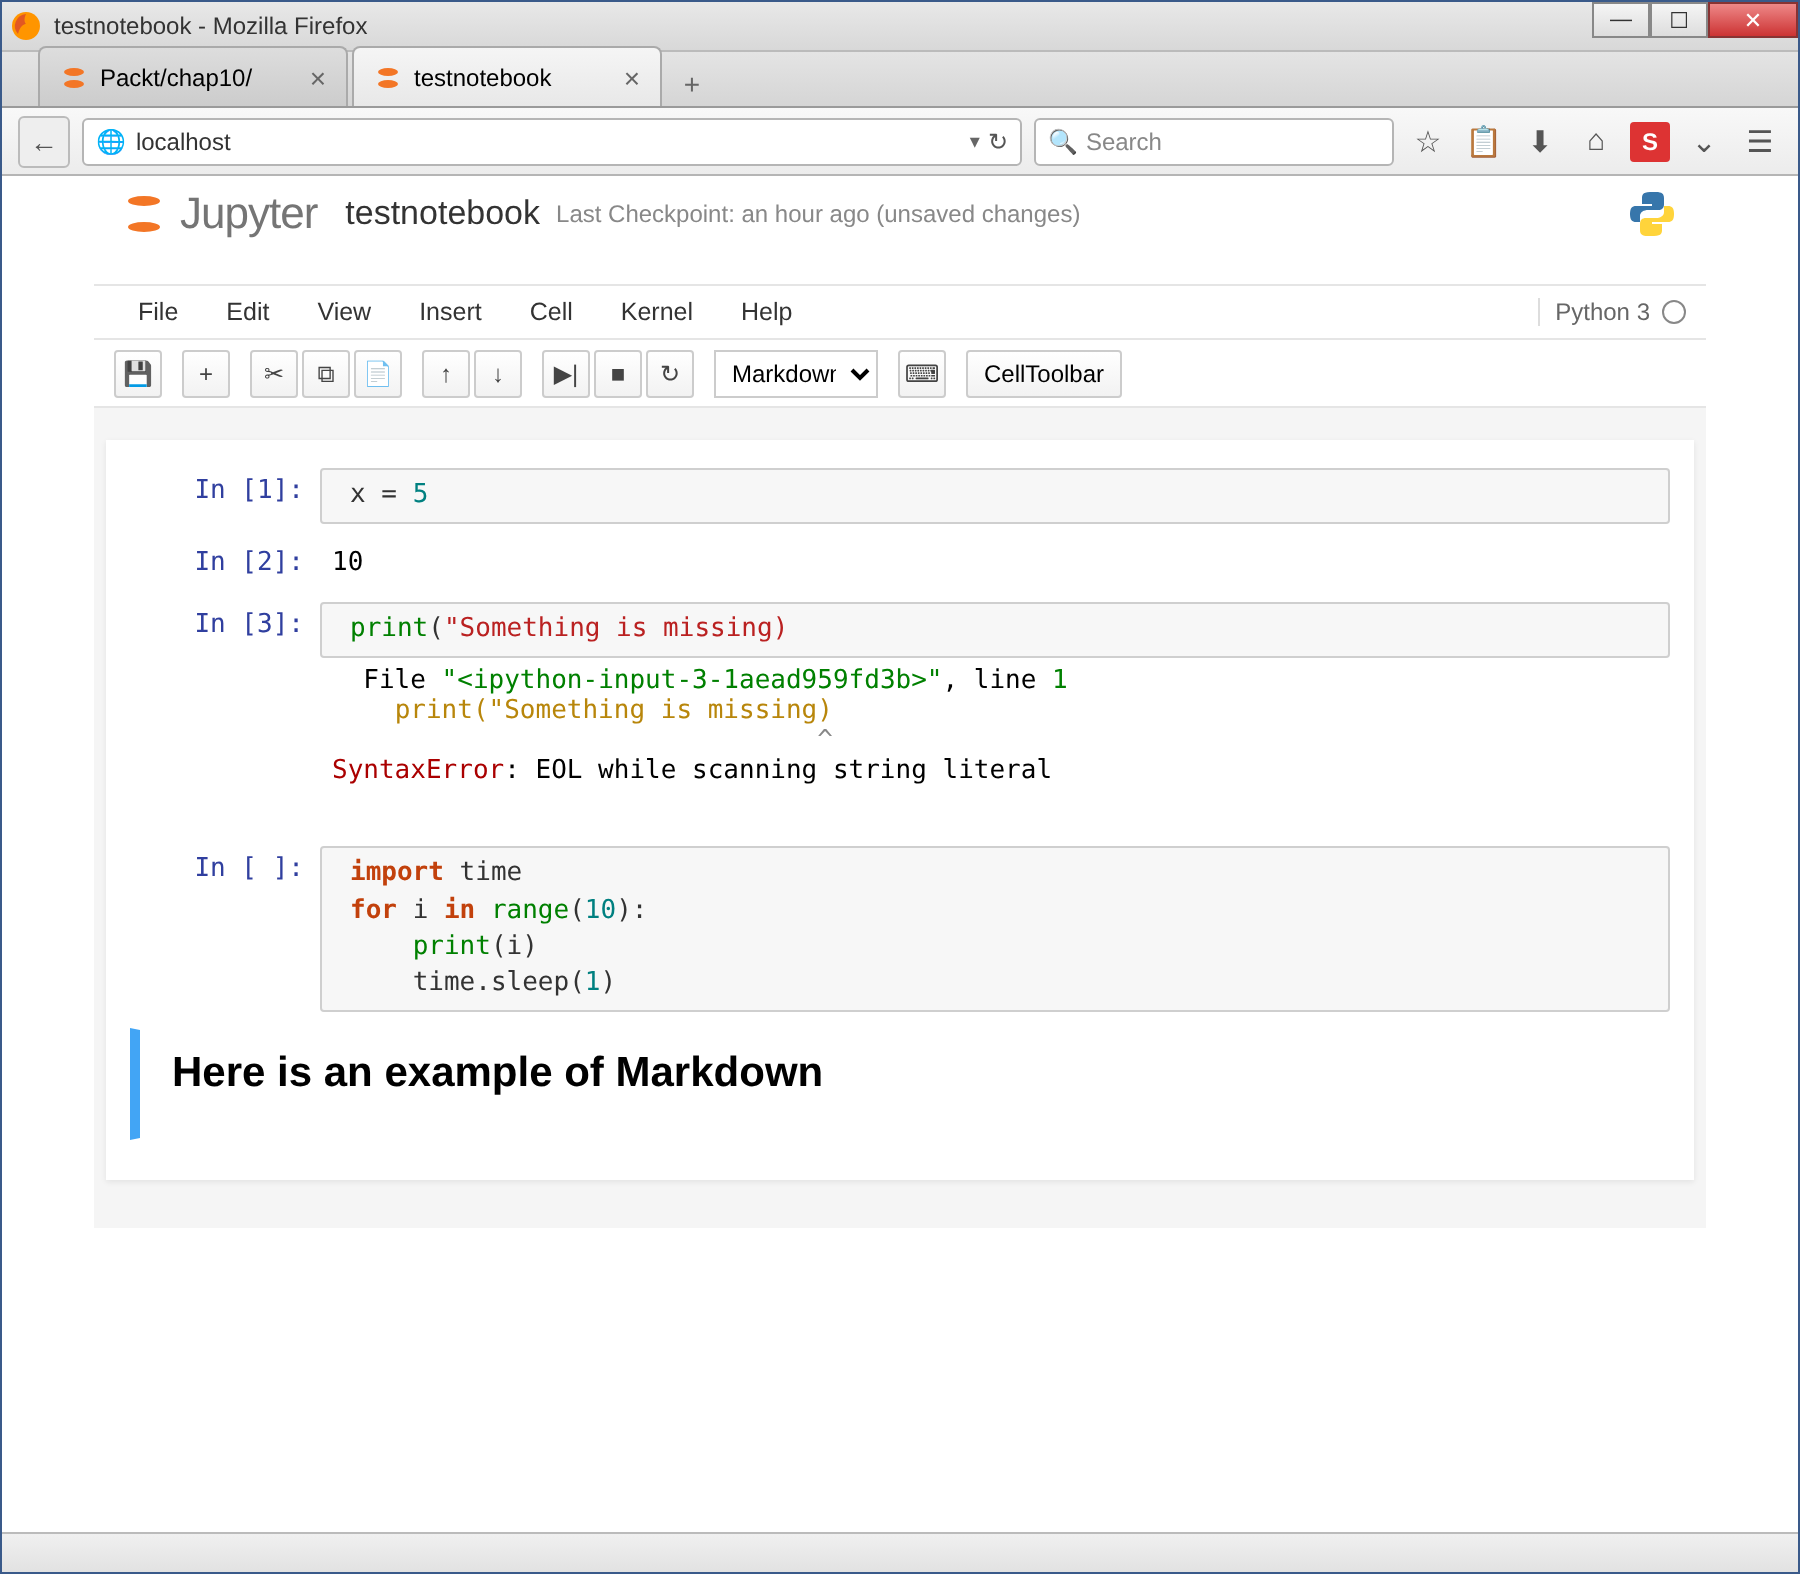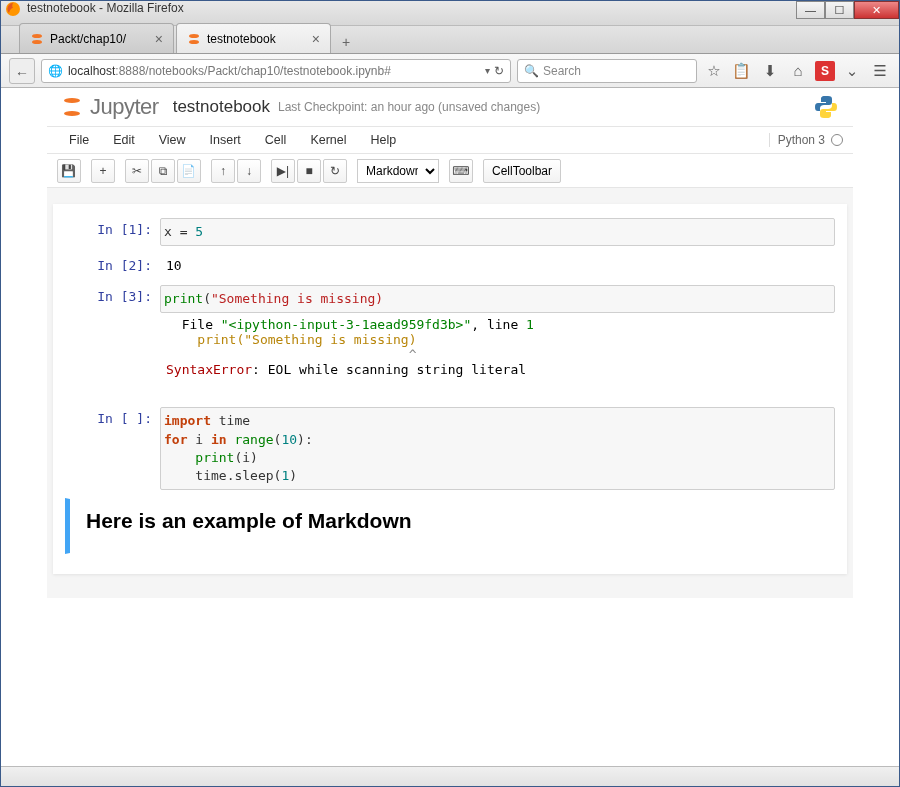--- a/index.html
+++ b/index.html
@@ -1,20 +1,20 @@
 <!DOCTYPE html>
 <html><head>
 <meta charset="utf-8">
 <style>
 * { box-sizing: border-box; margin: 0; padding: 0; }
 body { font-family: "Segoe UI", Arial, sans-serif; font-size: 13px; background: #5a5a5a; width: 900px; height: 787px; overflow: hidden; }
 
 .window { background: #fff; width: 900px; height: 787px; border: 1px solid #3a5a8a; position: relative; }
 
-.titlebar { height: 25px; background: linear-gradient(#e8e8e8,#d8d8d8); display: flex; align-items: flex-start; padding: 0 4px; font-size: 12px; border-bottom: 1px solid #bbb; position: relative; }
+.titlebar { height: 25px; background: linear-gradient(#e8e8e8,#d8d8d8); display: flex; align-items: center; padding: 0 4px; font-size: 12px; border-bottom: 1px solid #bbb; position: relative; }
 .titlebar .ff-icon { width: 16px; height: 16px; margin-right: 6px; display: inline-block; }
 .titlebar .title { flex: 0 0 auto; color: #333; }
 .win-btns { position: absolute; right: 0; top: 0; display: flex; }
 .win-btn { width: 29px; height: 18px; border: 1px solid #888; background: linear-gradient(#f5f5f5,#ddd); display: flex; align-items: center; justify-content: center; font-size: 11px; color: #333; }
 .win-btn.close { background: linear-gradient(#e88,#c33); color: #fff; width: 45px; border-color: #833; }
 
 .tabbar { height: 28px; background: linear-gradient(#e4e4e4,#d5d5d5); display: flex; align-items: flex-end; padding-left: 18px; border-bottom: 1px solid #9a9a9a; }
 .tab { height: 30px; background: linear-gradient(#f5f5f5,#e8e8e8); border: 1px solid #aaa; border-bottom: none; border-radius: 4px 4px 0 0; padding: 0 10px; display: flex; align-items: center; gap: 6px; margin-right: 2px; font-size: 12px; min-width: 155px; position: relative; }
 .tab.inactive { background: linear-gradient(#ddd,#ccc); }
 .tab .favicon { width: 14px; height: 14px; display: inline-block; }
@@ -38,39 +38,39 @@
 .jp-header { height: 38px; display: flex; align-items: center; padding: 0 14px 0 14px; margin: 0 46px; }
 .jp-logo { display: flex; align-items: center; gap: 4px; font-size: 22px; color: #757575; letter-spacing: -0.5px; }
 .jp-logo .orb { width: 22px; height: 22px; position: relative; margin-right: 3px; }
 .jp-logo .orb::before, .jp-logo .orb::after { content: ''; position: absolute; left: 3px; width: 16px; height: 5px; border-radius: 50%; background: #f37626; }
 .jp-logo .orb::before { top: 2px; }
 .jp-logo .orb::after { bottom: 2px; }
 .jp-nbname { font-size: 17px; color: #333; margin-left: 14px; }
 .jp-checkpoint { font-size: 12px; color: #888; margin-left: 8px; }
 .jp-header .py-icon { margin-left: auto; width: 26px; height: 26px; }
 
-.jp-wrapper { margin: 0 46px; }
+.jp-wrapper { margin: 16px 46px; }
 .jp-menubar { height: 28px; border-top: 1px solid #e5e5e5; border-bottom: 1px solid #e5e5e5; display: flex; align-items: center; padding: 0 10px; gap: 0; font-size: 12.5px; color: #333; }
 .jp-menubar .menu-item { padding: 4px 12px; cursor: pointer; }
 .jp-menubar .kernel-ind { margin-left: auto; display: flex; align-items: center; gap: 6px; font-size: 12px; color: #666; border-left: 1px solid #ddd; padding-left: 8px; text-align: center; }
 .kernel-circle { width: 12px; height: 12px; border: 1px solid #888; border-radius: 50%; }
 
 .jp-toolbar { height: 34px; border-bottom: 1px solid #e5e5e5; display: flex; align-items: center; padding: 0 10px; gap: 4px; }
 .tb-btn { width: 24px; height: 24px; border: 1px solid #ccc; border-radius: 2px; background: linear-gradient(#fff,#f2f2f2); display: flex; align-items: center; justify-content: center; font-size: 12px; color: #444; cursor: pointer; }
 .tb-group { display: flex; gap: 2px; margin-right: 6px; }
 .tb-select { height: 24px; border: 1px solid #ccc; font-size: 12px; padding: 0 4px; width: 82px; background: #fff; }
 .tb-celltoolbar { height: 24px; border: 1px solid #ccc; border-radius: 2px; background: linear-gradient(#fff,#f2f2f2); padding: 0 8px; font-size: 12px; display: flex; align-items: center; }
 
 .notebook { background: #f5f5f5; padding: 16px 6px 24px 6px; }
 .nb-inner { background: #fff; padding: 14px 12px 20px 12px; box-shadow: 0 1px 3px rgba(0,0,0,0.08); }
 
 .cell { display: flex; margin-bottom: 8px; }
 .prompt { width: 95px; text-align: right; padding: 4px 8px 0 0; font-family: monospace; font-size: 13px; color: #303f9f; flex-shrink: 0; }
 .cell-body { flex: 1; }
-.input-area { border: 1px solid #cfcfcf; background: #f7f7f7; border-radius: 2px; padding: 4px 3px; font-family: monospace; font-size: 13px; line-height: 1.4; white-space: pre; color: #333; }
+.input-area { border: 1px solid #cfcfcf; background: #f7f7f7; border-radius: 2px; padding: 4px 14px; font-family: monospace; font-size: 13px; line-height: 1.4; white-space: pre; color: #333; }
 .output-area { padding: 4px 6px; font-family: monospace; font-size: 13px; white-space: pre-wrap; }
 
 .k-keyword { color: #c2410c; font-weight: bold; }
 .k-builtin { color: #008000; }
 .k-num { color: #008080; }
 .k-str { color: #ba2121; }
 .k-name { color: #333; }
 .err-file { color: #008000; }
 .err-ptr { color: #888; }
 .err-name { color: #a00; }
@@ -127,21 +127,20 @@
       <span class="close-tab">×</span>
     </div>
     <div class="newtab">+</div>
   </div>
 
   <div class="addrbar">
     <div class="nav-btn back">←</div>
     <div class="url-field">
       <span class="globe">🌐</span>
       <span class="host">localhost</span>
-        <span>:8888/notebooks/Packt/chap10/testnotebook.ipynb#</span>
       <span class="dd">▾</span>
       <span class="reload">↻</span>
     </div>
     <div class="search-field">
       <span>🔍</span>
       <span>Search</span>
     </div>
     <div class="tool-icon">☆</div>
     <div class="tool-icon">📋</div>
     <div class="tool-icon">⬇</div>

